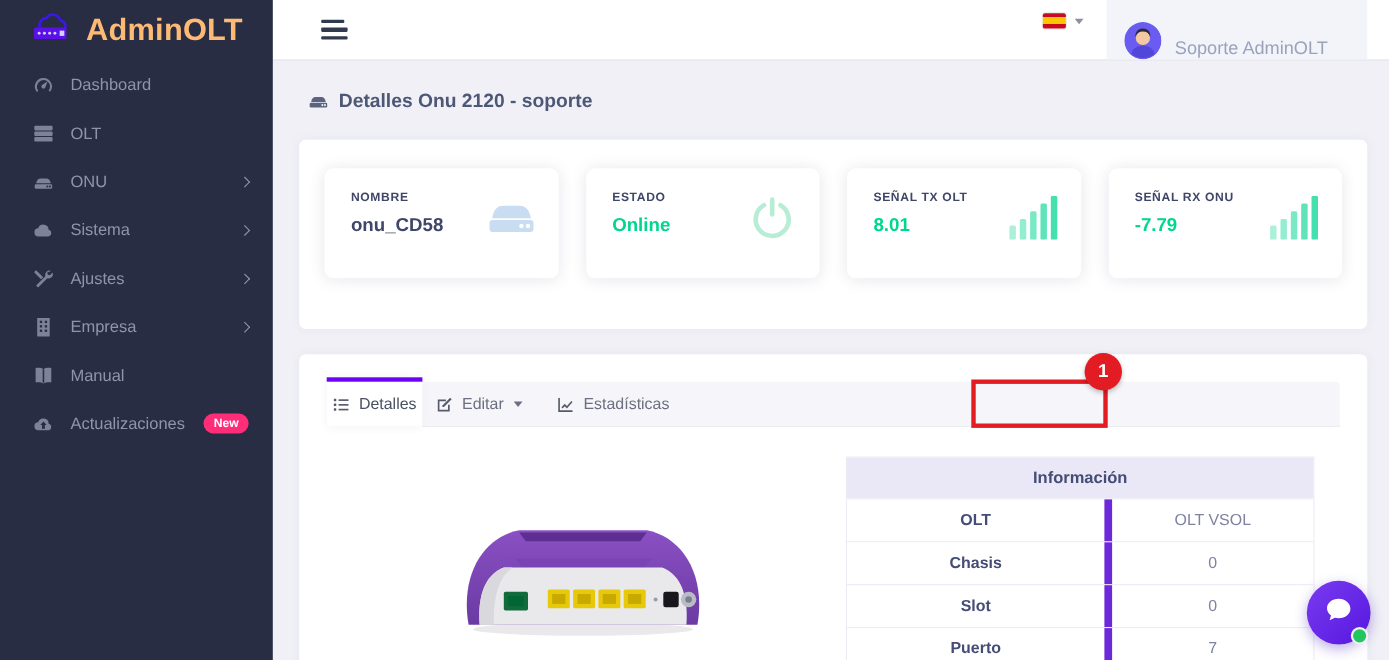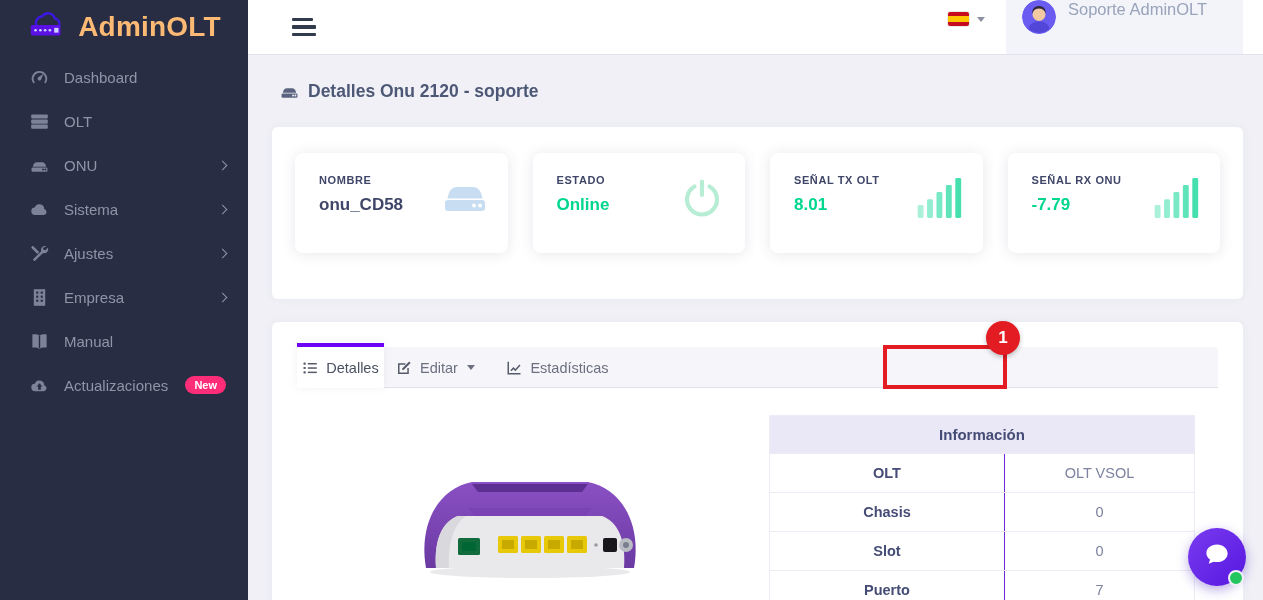--- a/index.html
+++ b/index.html
@@ -18,21 +18,21 @@
   .pill-badge { background:#ff2d78; color:#fff; font-size:11px; font-weight:700; border-radius:10px; padding:3px 9px; margin-left:8px; }
 
   
   .topbar { position:absolute; left:248px; top:0; width:1015px; height:54px; background:#ffffff; z-index:4; box-shadow:0 1px 0 rgba(200,200,215,.35); }
   .hamburger { position:absolute; left:44px; top:14px; width:24px; height:26px; cursor:pointer; display:flex; flex-direction:column; justify-content:center; gap:4px; }
   .hamburger span { display:block; height:3.6px; background:#323a4d; border-radius:1px; }
   .hamburger span:nth-child(1){ width:21px; } .hamburger span:nth-child(2){ width:24px; } .hamburger span:nth-child(3){ width:24px; }
   .lang-btn { position:absolute; left:700px; top:12px; display:flex; align-items:center; gap:8px; cursor:pointer; }
   .flag-es { width:21px; height:14px; border-radius:2px; background:linear-gradient(#c60b1e 27%, #ffc400 27%, #ffc400 73%, #c60b1e 73%); box-shadow:0 0 0 1px rgba(0,0,0,.08); }
   .caret { width:0; height:0; border-left:4px solid transparent; border-right:4px solid transparent; border-top:5px solid #8a90a2; }
-  .user-block { position:absolute; left:758px; top:0; width:237px; height:54px; background:#f3f4fa; display:flex; align-items:flex-start; padding-left:16px; gap:12px; cursor:pointer; }
+  .user-block { position:absolute; left:758px; top:0; width:237px; height:54px; background:#f3f4fa; display:flex; align-items:flex-end; padding-left:16px; gap:12px; cursor:pointer; }
   .avatar { width:34px; height:34px; border-radius:50%; overflow:hidden; flex:0 0 34px; }
   .user-name { color:#99a3ba; font-size:16.5px; }
 
   
   .page-title-row { position:absolute; left:280px; top:81px; display:flex; align-items:center; gap:9px; z-index:2; }
   .page-title-row .pt-icon { width:19px; height:19px; color:#5a6480; }
   .page-title-row .pt-icon svg { width:100%; height:100%; display:block; }
   .page-title { color:#4d5776; font-size:17.5px; font-weight:700; }
 
   
@@ -61,21 +61,21 @@
   
   .anno-box { position:absolute; left:883px; top:345px; width:124px; height:44px; border:4px solid #e31b23; z-index:20; pointer-events:none; }
   .anno-badge { position:absolute; left:986px; top:321px; width:34px; height:34px; border-radius:50%; background:#e31b23; color:#fff; font-size:17px; font-weight:700; display:flex; align-items:center; justify-content:center; z-index:21; box-shadow:0 2px 5px rgba(0,0,0,.25); }
 
   
   .router-img { position:absolute; left:410px; top:452px; width:240px; height:140px; z-index:2; }
   .info-table { position:absolute; left:769px; top:415px; width:426px; border:1px solid #edecf6; z-index:2; background:#fff; font-size:14.5px; }
   .it-header { height:37px; background:#eae8f7; color:#454c75; font-weight:700; font-size:15px; display:flex; align-items:center; justify-content:center; }
   .it-row { display:flex; border-top:1px solid #edecf6; height:39px; }
   .it-key { width:234px; display:flex; align-items:center; justify-content:center; color:#454c75; font-weight:700; }
-  .it-val { flex:1; display:flex; align-items:center; justify-content:center; color:#7d83a0; border-left:1px solid #6d28d9; }
+  .it-val { flex:1; display:flex; align-items:center; justify-content:center; color:#7d83a0; border-left:7px solid #6d28d9; }
 
   
   .chat-fab { position:absolute; left:1188px; top:528px; width:58px; height:58px; border-radius:50%; background:linear-gradient(135deg,#7a3bf0,#5617e0); z-index:30; cursor:pointer; display:flex; align-items:center; justify-content:center; box-shadow:0 4px 12px rgba(60,20,180,.35); }
   .chat-fab svg { width:30px; height:30px; }
   .chat-dot { position:absolute; left:40px; top:42px; width:16px; height:16px; border-radius:50%; background:#22c55e; border:2.5px solid #f0f0f6; }
 </style>
 </head>
 <body>
 
 <nav class="sidebar">

